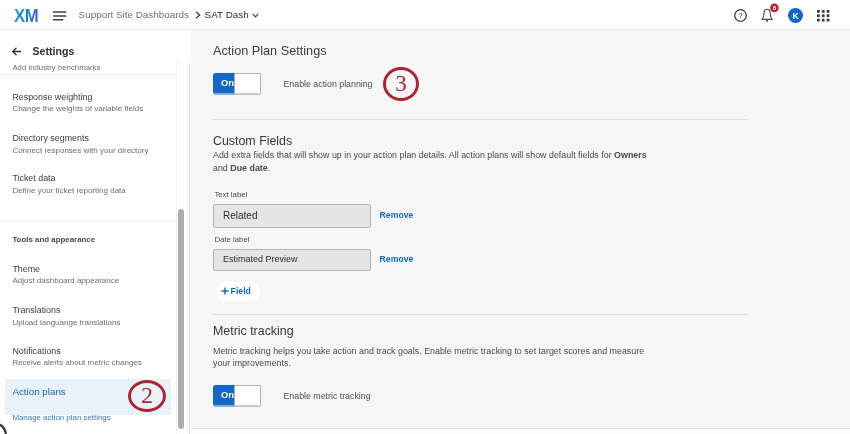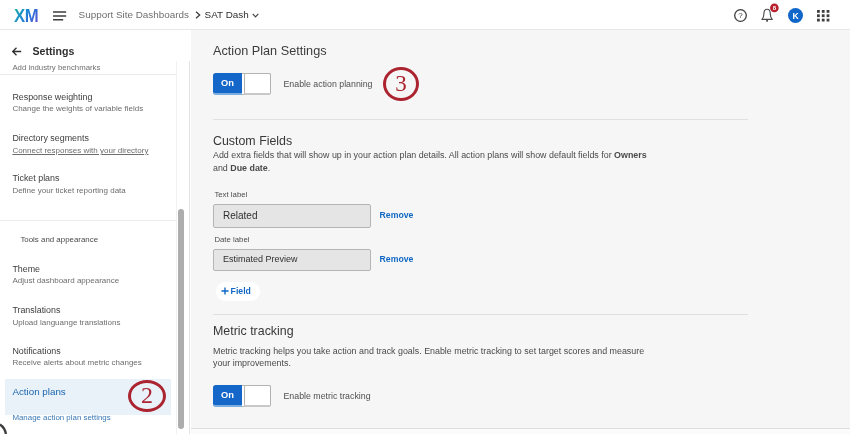--- a/index.html
+++ b/index.html
@@ -12,21 +12,21 @@
   #xm { left:14px; top:6.6px; font-size:19px; line-height:18px; font-weight:bold; letter-spacing:-0.5px;
         transform:scaleX(0.88); transform-origin:left center;
         background:linear-gradient(125deg,#1db4a5 0%,#1a80d6 48%,#5f4ad8 100%);
         -webkit-background-clip:text; background-clip:text; color:transparent; }
   .crumb1 { left:78.6px; top:9.3px; font-size:9.9px; line-height:11px; color:#6e6e6e; }
   .crumb2 { left:204.6px; top:9.3px; font-size:9.9px; line-height:11px; color:#2d2d2d;text-align:center; }
 
   
   #content { left:191px; top:30px; width:659px; height:404px; background:#f6f6f6; }
   #c-title { left:213px; top:44px; font-size:12.7px; line-height:14px; color:#3d3d3d; }
-  .toggle { width:58px; height:22px; border:1px solid #b9b9b9; border-radius:3px; background:#fff; }
+  .toggle { width:48px; height:22px; border:1px solid #b9b9b9; border-radius:3px; background:#fff; }
   .toggle .on { position:absolute; left:-1px; top:-1px; width:29px; height:22px; background:#1467c8;
                 border-radius:3px 0 0 3px; color:#fff; font-size:9.3px; font-weight:bold;
                 text-align:center; line-height:20px; border-bottom:2px solid #79aede; }
   .toggle .knob { position:absolute; right:-1px; top:-1px; width:27px; height:22px; background:#fff;
                 border:1px solid #b2b2b2; border-radius:2px; border-bottom:2px solid #c9c9c9; }
   .tlabel { font-size:8.8px; color:#4f4f4f; line-height:22px; }
   .divider { height:1px; background:#e0e0e0; }
   .h2 { font-size:12.4px; font-weight:500; color:#383838; line-height:14px; }
   .para { font-size:8.9px; color:#4a4a4a; }
   .flabel { font-size:7.8px; color:#4c4c4c; line-height:9px; }
@@ -135,27 +135,27 @@
 
 <div id="sidebar" class="abs"></div>
 
 <div class="sb-sub abs" style="left:12.4px; top:62.5px; font-size:7.8px; color:#6f6f6f;">Add industry benchmarks</div>
 <div class="sb-divider abs" style="top:74px;"></div>
 
 <div class="sb-title abs" style="left:12.4px; top:92px;">Response weighting</div>
 <div class="sb-sub abs" style="left:12.4px; top:104px;">Change the weights of variable fields</div>
 
 <div class="sb-title abs" style="left:12.4px; top:133px;">Directory segments</div>
-<div class="sb-sub abs" style="left:12.4px; top:146px;text-decoration:underline;">Connect responses with your directory</div>
+<div class="sb-sub abs" style="left:12.4px; top:146px;">Connect responses with your directory</div>
 
-<div class="sb-title abs" style="left:12.4px; top:173px;">Ticket plans</div>
+<div class="sb-title abs" style="left:12.4px; top:173px;">Ticket data</div>
 <div class="sb-sub abs" style="left:12.4px; top:186px;">Define your ticket reporting data</div>
 
 <div class="sb-divider abs" style="top:220px;"></div>
-<div class="abs" style="left:12.4px; top:234.5px; font-size:7.9px; line-height:9px; font-weight:normal; color:#4a4a4a;margin-left:8px;">Tools and appearance</div>
+<div class="abs" style="left:12.4px; top:234.5px; font-size:7.9px; line-height:9px; font-weight:bold; color:#4a4a4a;">Tools and appearance</div>
 
 <div class="sb-title abs" style="left:12.4px; top:264px;">Theme</div>
 <div class="sb-sub abs" style="left:12.4px; top:276px;">Adjust dashboard appearance</div>
 
 <div class="sb-title abs" style="left:12.4px; top:305px;">Translations</div>
 <div class="sb-sub abs" style="left:12.4px; top:318px;">Upload languange translations</div>
 
 <div class="sb-title abs" style="left:12.4px; top:346px;">Notifications</div>
 <div class="sb-sub abs" style="left:12.4px; top:358px;">Receive alerts about metric changes</div>
 

